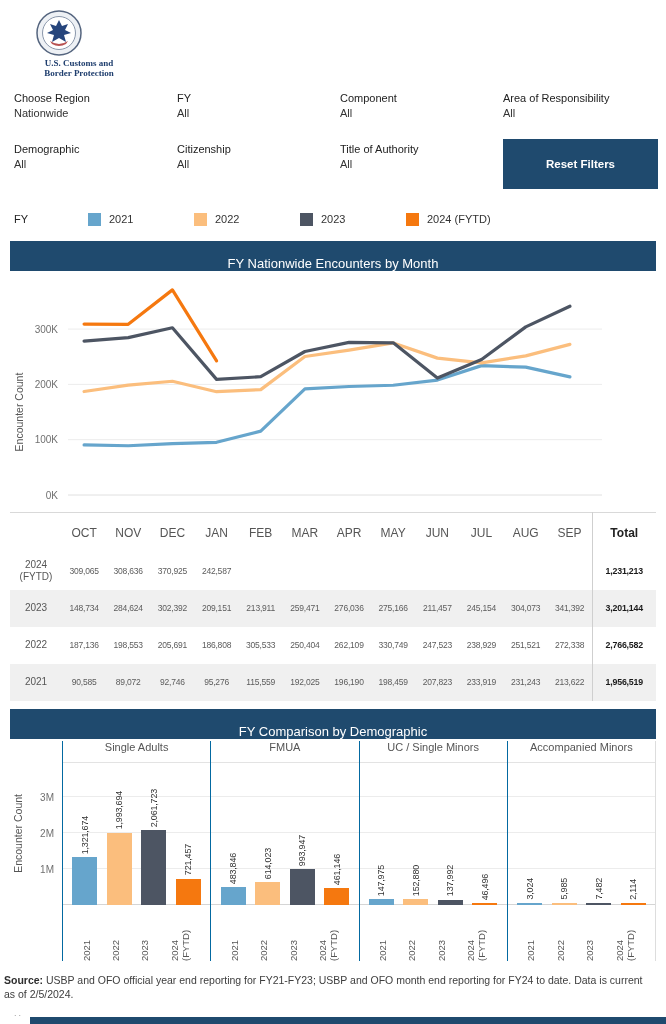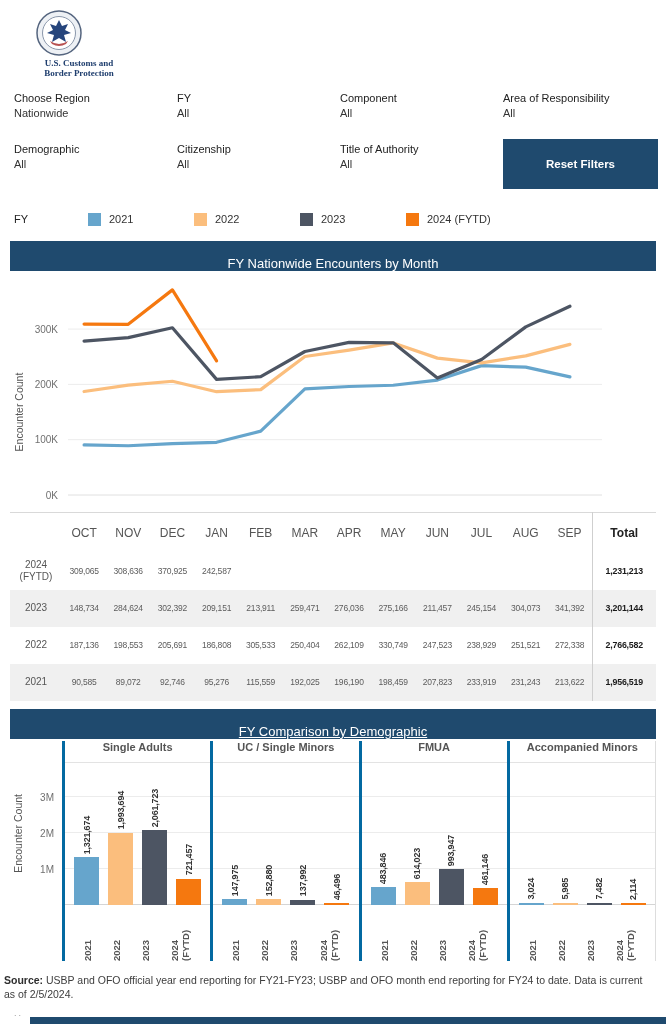--- a/index.html
+++ b/index.html
@@ -51,21 +51,21 @@
   table.mt tbody td { font-size:8.5px; color:#5c5c5c; letter-spacing:-0.2px; }
   table.mt tbody td.tot { font-weight:bold; color:#1a1a1a; font-size:8.8px; border-left:1px solid #cfcfcf; }
   table.mt tbody tr.stripe { background:#f0f0f0; }
   
   .bar-body { display:flex; margin:2px 10px 0 10px; position:relative; }
   .bar-axis { width:52px; position:relative; }
   .bar-tick { position:absolute; right:8px; font-size:10px; color:#707070; }
   .bar-groups { flex:1; display:flex; position:relative; }
   .hgrid { position:absolute; left:0; right:0; height:1px; background:#ececec; z-index:0; }
   .baseline { position:absolute; left:0; right:0; height:1px; background:#d5d5d5; z-index:0; }
-  .bar-group { flex:1; border-left:3px solid #0369a1; position:relative; z-index:1;font-weight:bold; }
+  .bar-group { flex:1; border-left:1px solid #0369a1; position:relative; z-index:1; }
   .bar-group:last-child { border-right:1px solid #ddd; }
   .g-header { height:22px; font-size:11px; color:#555; text-align:center; border-bottom:1px solid #e3e3e3; }
   .g-plot { height:142px; display:flex; align-items:flex-end; justify-content:space-evenly; }
   .bar-col { display:flex; flex-direction:column; align-items:center; justify-content:flex-end; }
   .vtext { writing-mode:vertical-rl; transform:rotate(180deg); white-space:nowrap; }
   .bar-val { font-size:9px; color:#333; margin-bottom:3px; letter-spacing:-0.2px; }
   .bar { width:25px; }
   .g-x { height:56px; display:flex; justify-content:space-evenly; padding-top:4px; }
   .xlab { font-size:9.5px; color:#555; line-height:1.15; }
   .enc-label-wrap { position:absolute; left:2px; bottom:56px; height:142px; display:flex; align-items:center; }
@@ -261,21 +261,21 @@
           <td>207,823</td>
           <td>233,919</td>
           <td>231,243</td>
           <td>213,622</td>
           <td class="tot">1,956,519</td>
         </tr>
       </tbody>
   </table>
 </div>
 
-<div class="section-bar" style="margin-top:8px;text-decoration:underline;">
+<div class="section-bar" style="margin-top:8px;">
   <span>FY Comparison by Demographic</span>
 </div>
 <div class="bar-body" id="bar-body">
   <div class="bar-axis" id="bar-axis">
       <span class="bar-tick" style="bottom: 86px;">1M</span>
       <span class="bar-tick" style="bottom: 122px;">2M</span>
       <span class="bar-tick" style="bottom: 158px;">3M</span>
       <div class="enc-label-wrap">
         <span class="vtext enc-label">Encounter Count</span>
       </div>
@@ -315,73 +315,73 @@
           <span class="vtext xlab">
             <div>2023</div>
           </span>
           <span class="vtext xlab">
             <div>2024</div>
             <div>(FYTD)</div>
           </span>
         </div>
       </div>
       <div class="bar-group">
+        <div class="g-header">FMUA</div>
+        <div class="g-plot">
+          <div class="bar-col">
+            <span class="vtext bar-val">483,846</span>
+            <div class="bar" style="height: 17.4185px; background: rgb(102, 165, 204);"></div>
+          </div>
+          <div class="bar-col">
+            <span class="vtext bar-val">614,023</span>
+            <div class="bar" style="height: 22.1048px; background: rgb(251, 190, 125);"></div>
+          </div>
+          <div class="bar-col">
+            <span class="vtext bar-val">993,947</span>
+            <div class="bar" style="height: 35.7821px; background: rgb(77, 85, 99);"></div>
+          </div>
+          <div class="bar-col">
+            <span class="vtext bar-val">461,146</span>
+            <div class="bar" style="height: 16.6013px; background: rgb(245, 120, 15);"></div>
+          </div>
+        </div>
+        <div class="g-x">
+          <span class="vtext xlab">
+            <div>2021</div>
+          </span>
+          <span class="vtext xlab">
+            <div>2022</div>
+          </span>
+          <span class="vtext xlab">
+            <div>2023</div>
+          </span>
+          <span class="vtext xlab">
+            <div>2024</div>
+            <div>(FYTD)</div>
+          </span>
+        </div>
+      </div>
+      <div class="bar-group">
         <div class="g-header">UC / Single Minors</div>
         <div class="g-plot">
           <div class="bar-col">
             <span class="vtext bar-val">147,975</span>
             <div class="bar" style="height: 5.3271px; background: rgb(102, 165, 204);"></div>
           </div>
           <div class="bar-col">
             <span class="vtext bar-val">152,880</span>
             <div class="bar" style="height: 5.50368px; background: rgb(251, 190, 125);"></div>
           </div>
           <div class="bar-col">
             <span class="vtext bar-val">137,992</span>
             <div class="bar" style="height: 4.96771px; background: rgb(77, 85, 99);"></div>
           </div>
           <div class="bar-col">
             <span class="vtext bar-val">46,496</span>
             <div class="bar" style="height: 1.67386px; background: rgb(245, 120, 15);"></div>
-          </div>
-        </div>
-        <div class="g-x">
-          <span class="vtext xlab">
-            <div>2021</div>
-          </span>
-          <span class="vtext xlab">
-            <div>2022</div>
-          </span>
-          <span class="vtext xlab">
-            <div>2023</div>
-          </span>
-          <span class="vtext xlab">
-            <div>2024</div>
-            <div>(FYTD)</div>
-          </span>
-        </div>
-      </div>
-      <div class="bar-group">
-        <div class="g-header">FMUA</div>
-        <div class="g-plot">
-          <div class="bar-col">
-            <span class="vtext bar-val">483,846</span>
-            <div class="bar" style="height: 17.4185px; background: rgb(102, 165, 204);"></div>
-          </div>
-          <div class="bar-col">
-            <span class="vtext bar-val">614,023</span>
-            <div class="bar" style="height: 22.1048px; background: rgb(251, 190, 125);"></div>
-          </div>
-          <div class="bar-col">
-            <span class="vtext bar-val">993,947</span>
-            <div class="bar" style="height: 35.7821px; background: rgb(77, 85, 99);"></div>
-          </div>
-          <div class="bar-col">
-            <span class="vtext bar-val">461,146</span>
-            <div class="bar" style="height: 16.6013px; background: rgb(245, 120, 15);"></div>
           </div>
         </div>
         <div class="g-x">
           <span class="vtext xlab">
             <div>2021</div>
           </span>
           <span class="vtext xlab">
             <div>2022</div>
           </span>
           <span class="vtext xlab">

